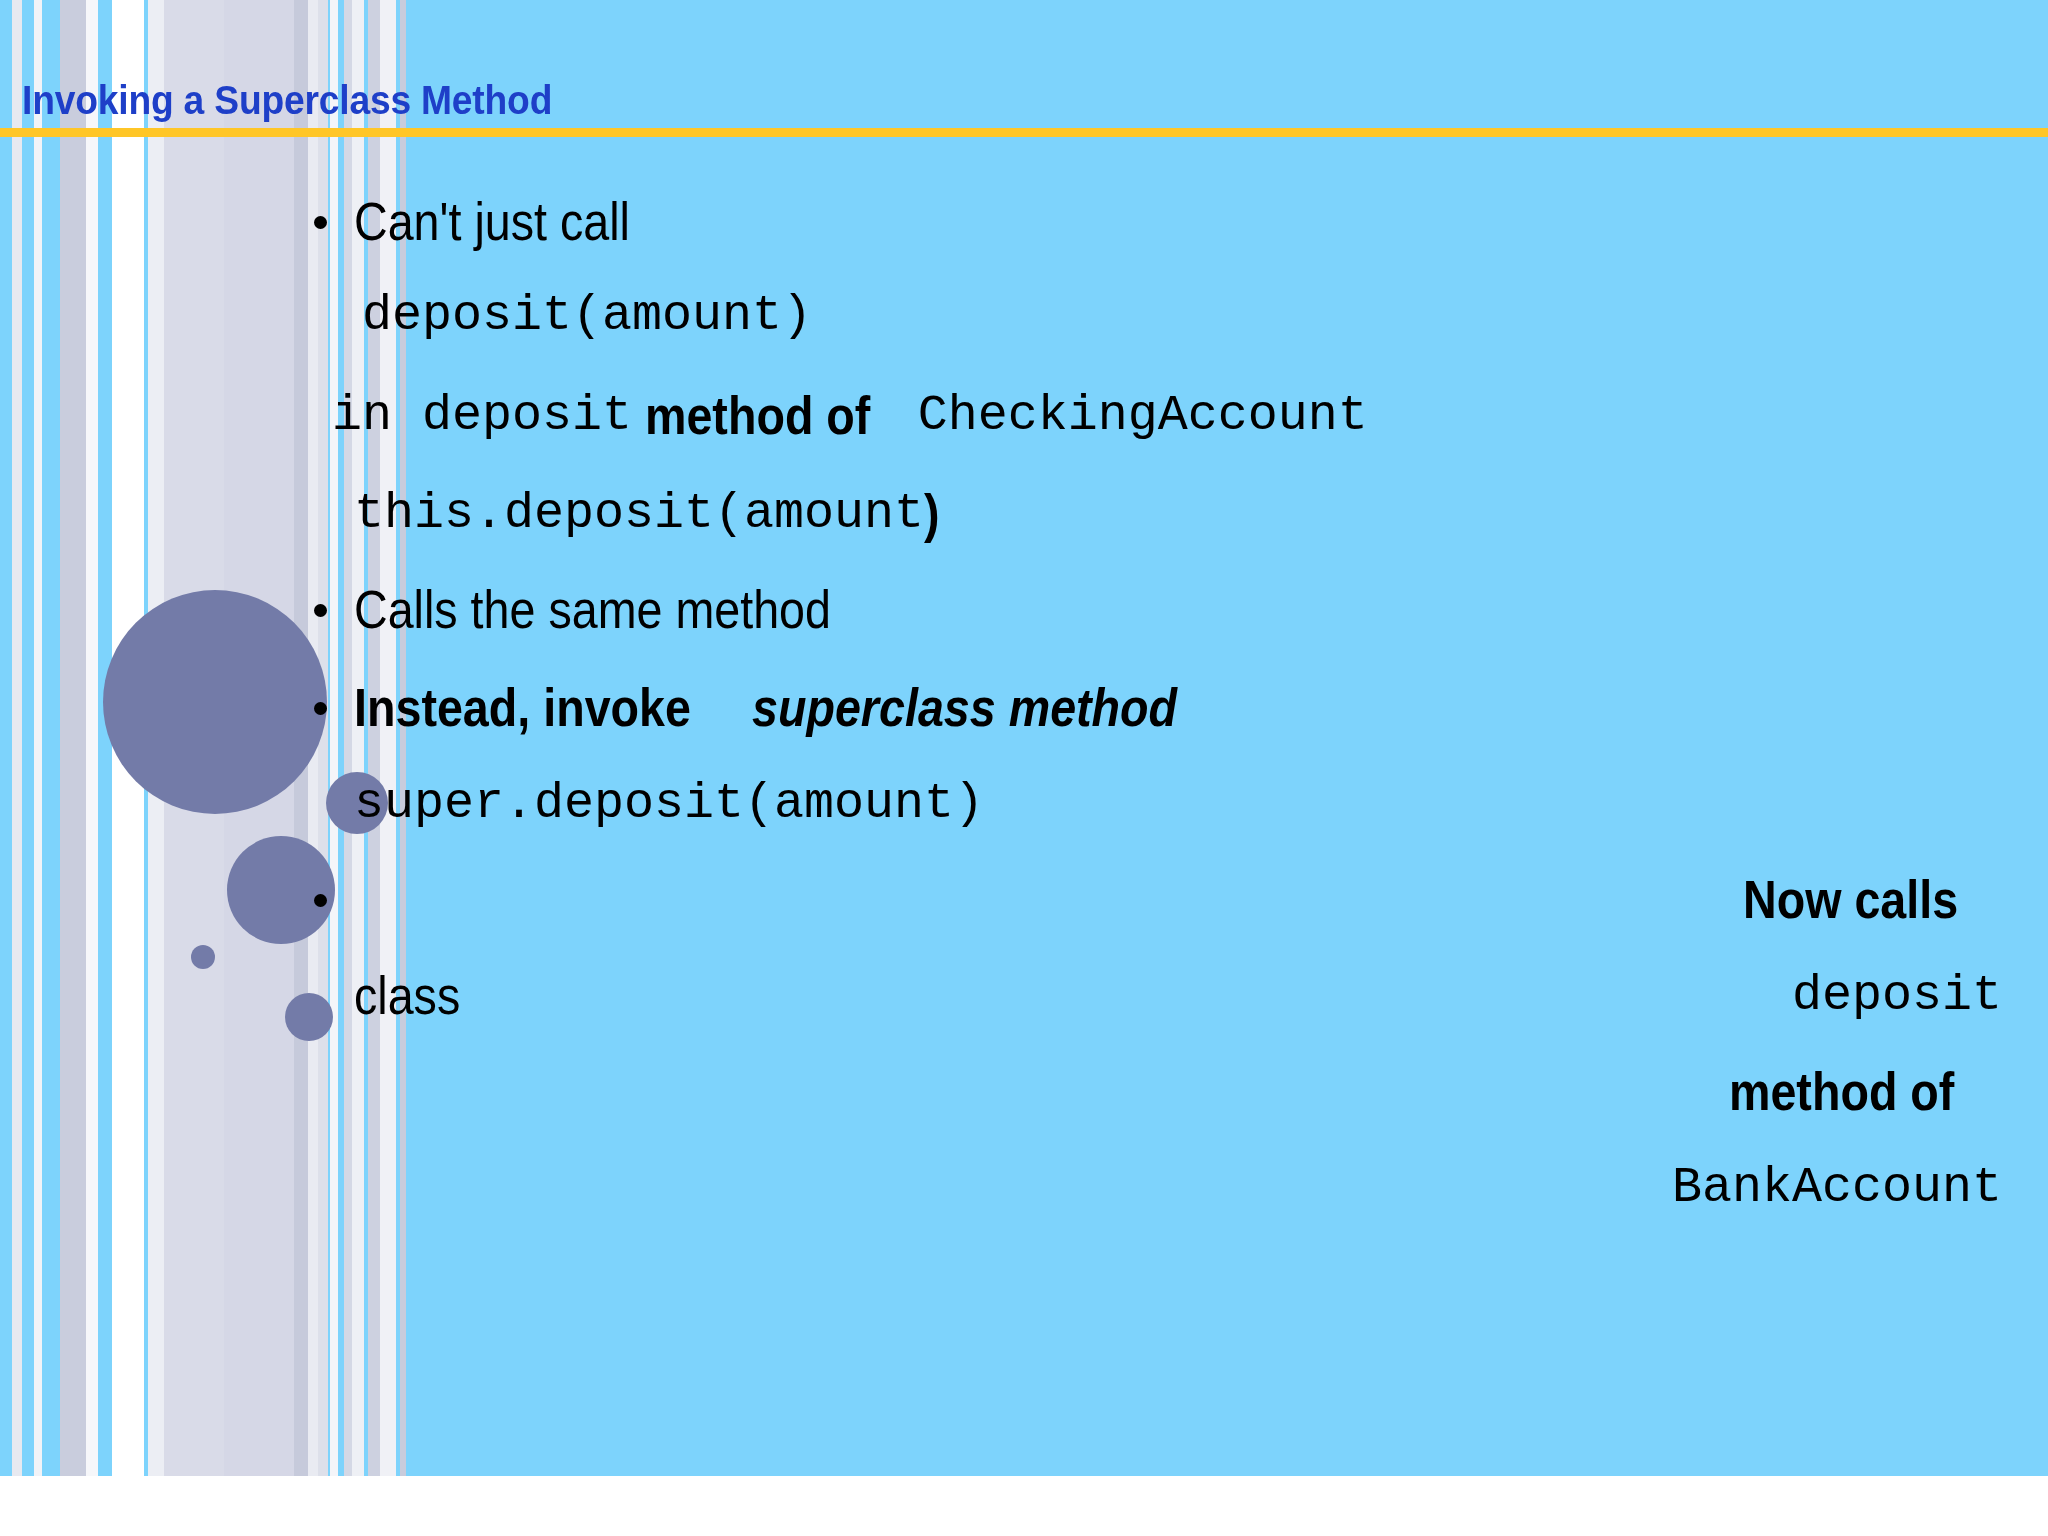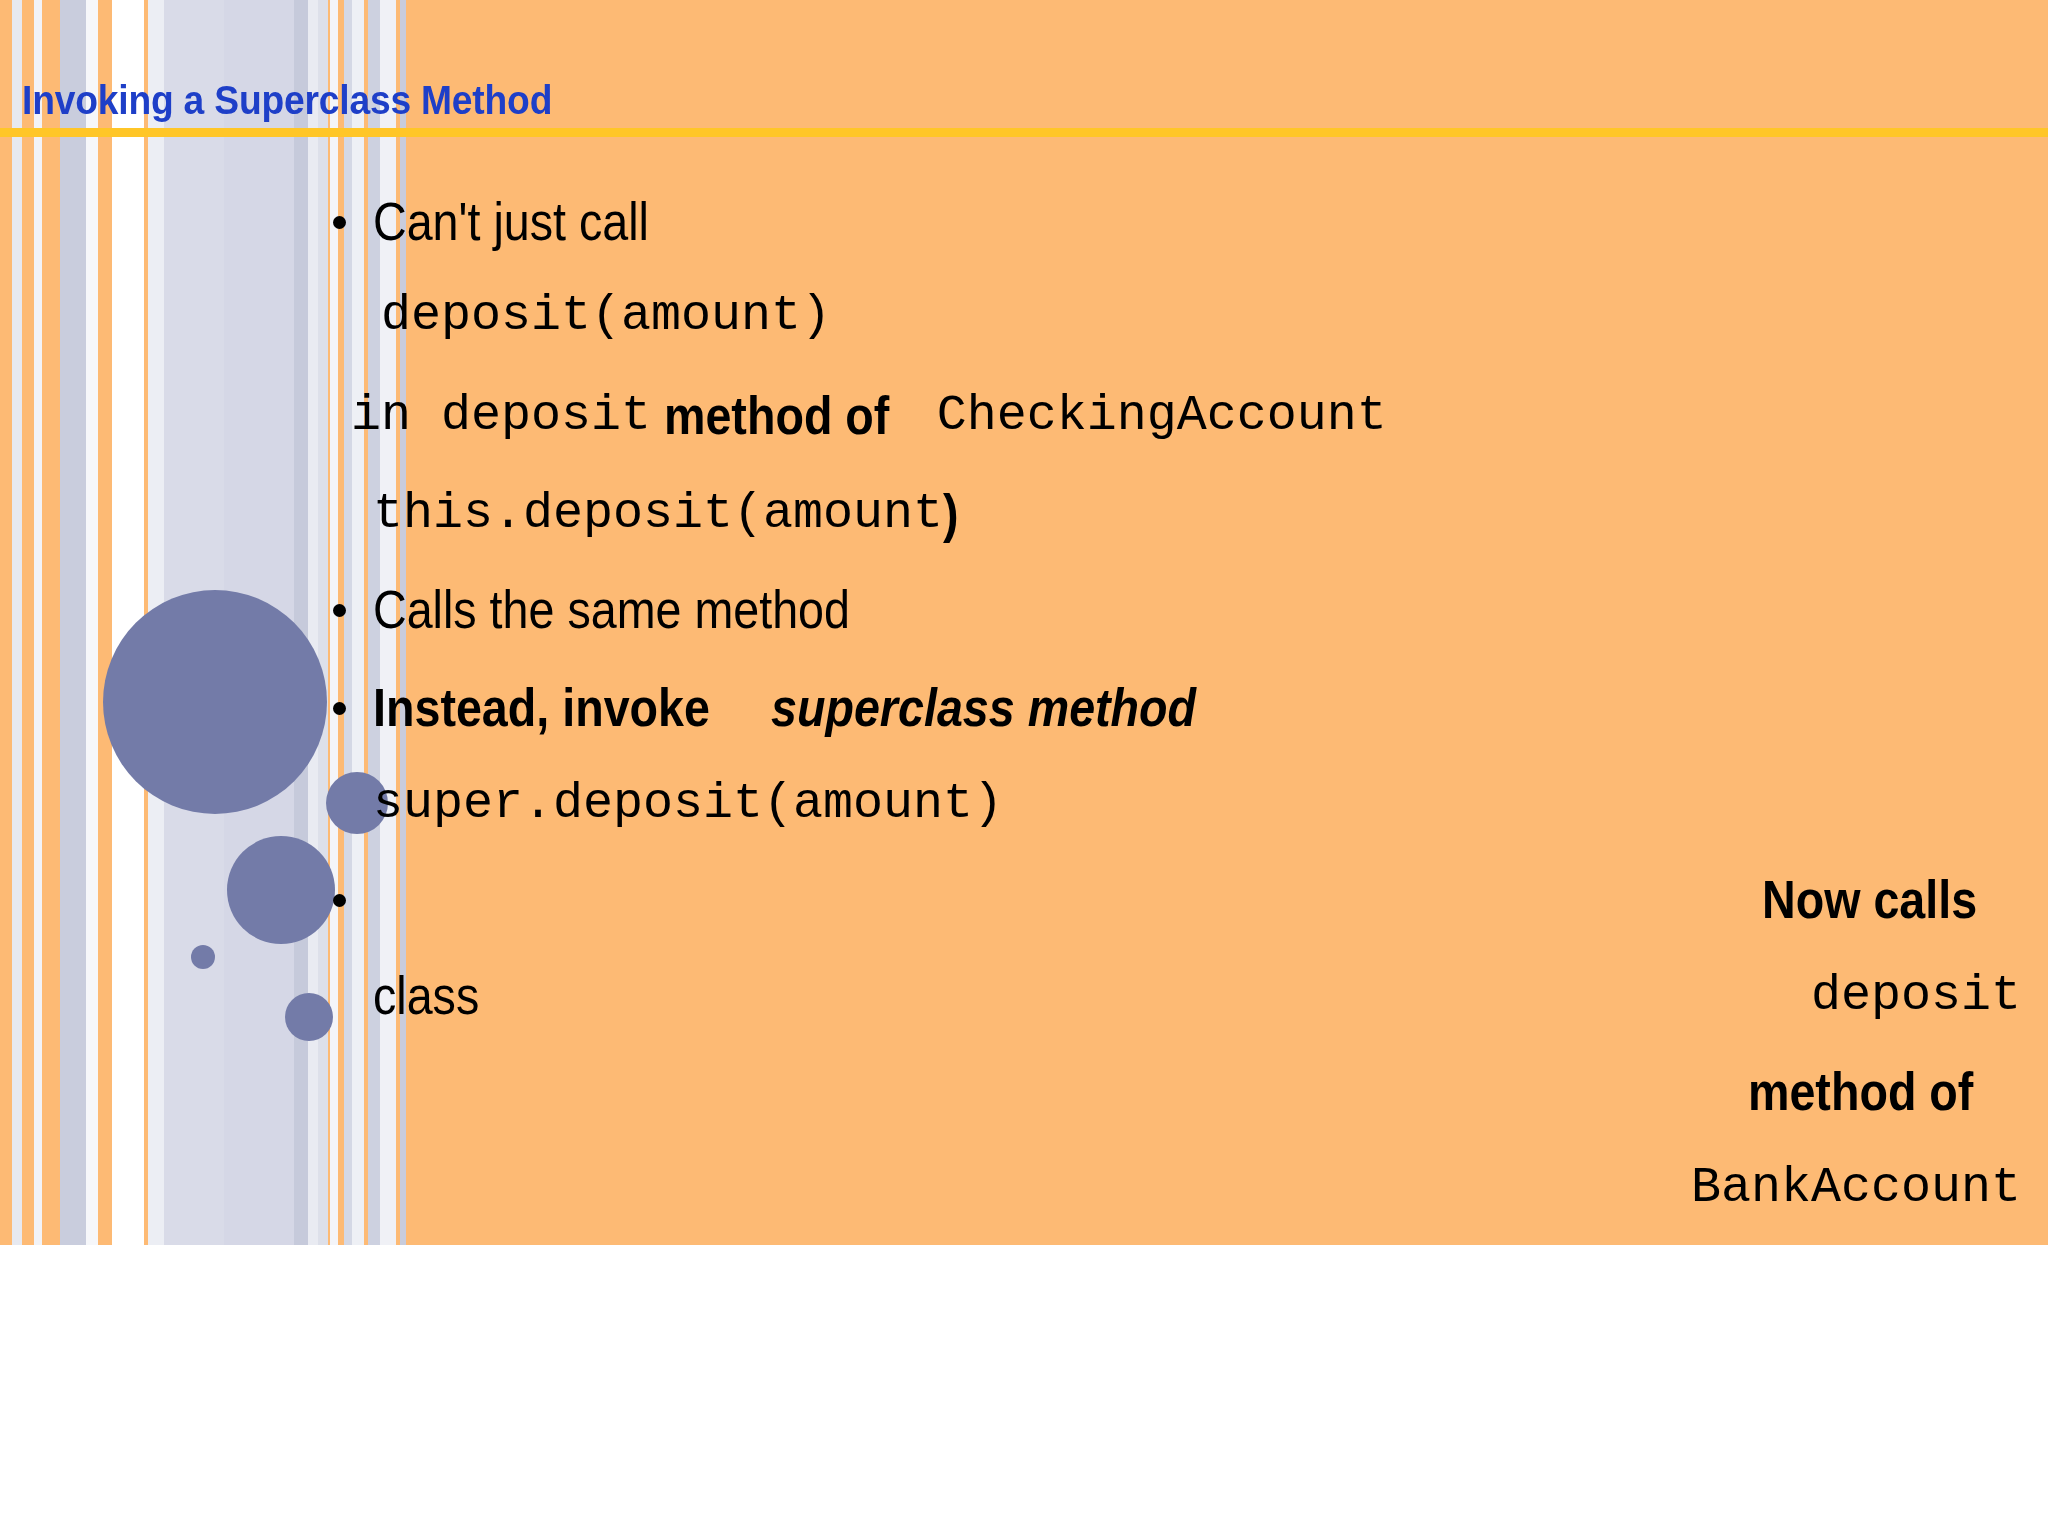--- a/index.html
+++ b/index.html
@@ -6,22 +6,22 @@
     margin: 0;
     padding: 0;
     background: #ffffff;
   }
   body {
     font-family: "Liberation Sans", sans-serif;
   }
   .slide {
     position: relative;
     width: 2048px;
-    height: 1245px;
-    background: #fdba74;
+    height: 1476px;
+    background: #7dd3fc;
     overflow: hidden;
   }
 
   
   .stripes {
     position: absolute;
     left: 0; top: 0;
     width: 420px; height: 1536px;
     overflow: hidden;
   }
@@ -57,21 +57,21 @@
     left: 0;
     top: 128px;
     width: 2048px;
     height: 9px;
     background: #FFC627;
   }
 
   
   .body {
     position: absolute;
-    left: 321px;
+    left: 302px;
     top: 176px;
     width: 1700px;
   }
   .line {
     position: relative;
     color: #000000;
     white-space: nowrap;
   }
   .bullet-line {
     padding-left: 52px;

